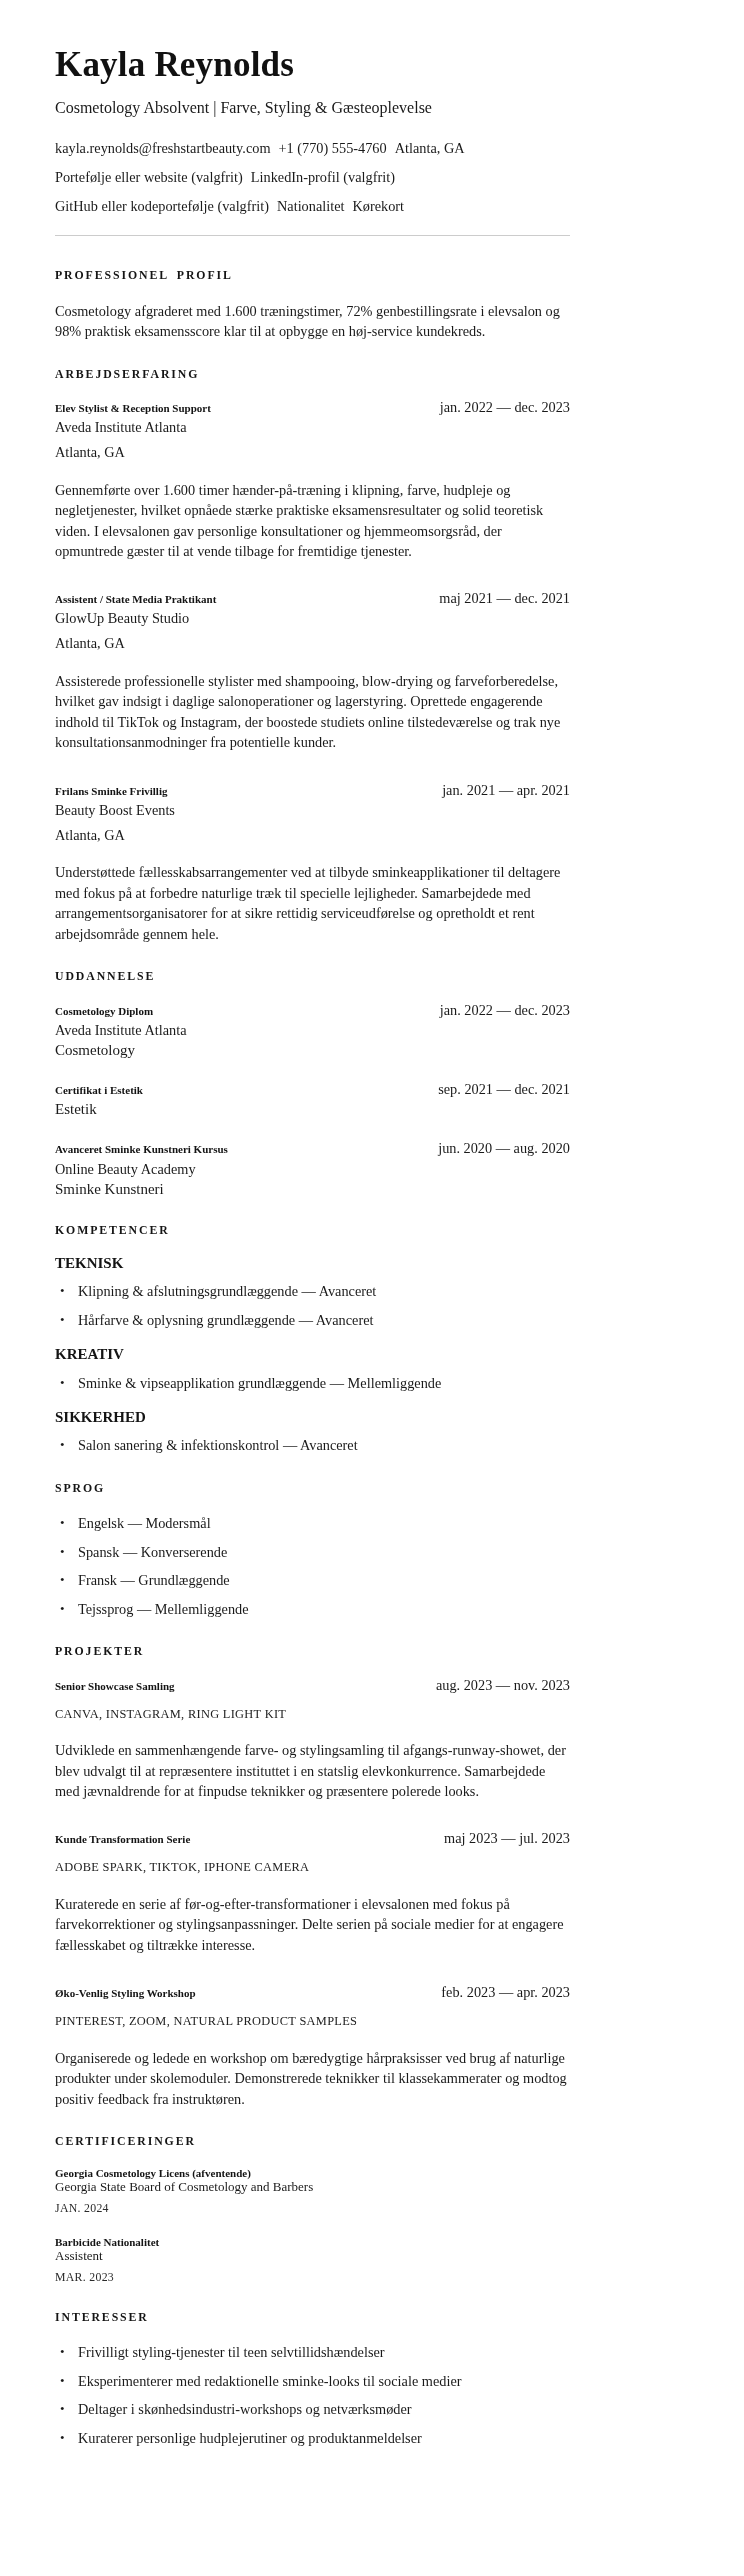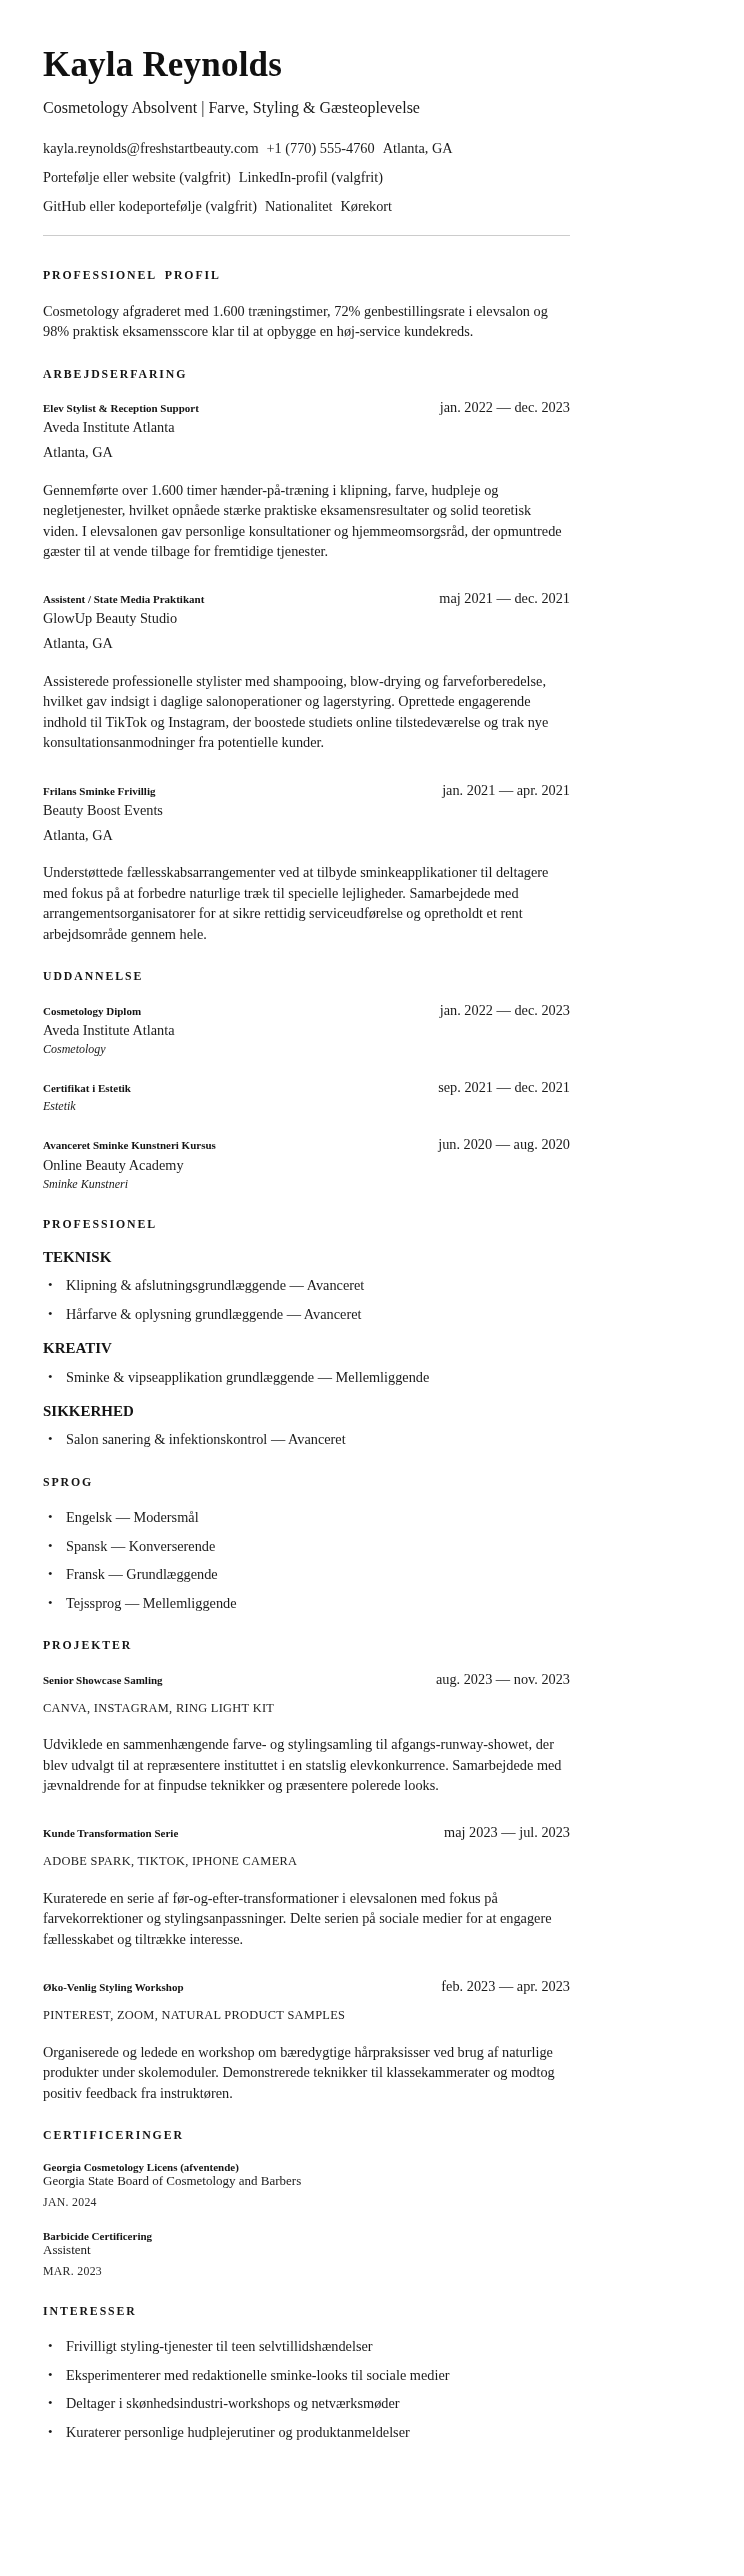--- a/index.html
+++ b/index.html
@@ -4,21 +4,21 @@
 <title>Kayla Reynolds — CV</title>
 <style>
   * { margin:0; padding:0; box-sizing:border-box; }
   html, body { background:#ffffff; }
   body {
     width:745px; min-height:2576px;
     font-family:"Liberation Serif","DejaVu Serif",serif;
     color:#1a1a1a;
     -webkit-font-smoothing:antialiased;
   }
-  .page { width:611px; min-height:2576px; padding:45px 41px 30px 43px; }
+  .page { width:611px; min-height:2576px; padding:45px 41px 30px 55px; }
 
   
   .name { font-size:35px; font-weight:700; line-height:1.12; color:#111; margin-bottom:13.7px; letter-spacing:0.2px; }
   .headline { font-size:16px; line-height:1.3; margin-bottom:20px; }
   .contact-row { display:flex; flex-wrap:wrap; column-gap:27px; row-gap:2.5px; font-size:14.3px; line-height:1.35; margin-bottom:10px;gap:8px; }
   .divider { border:none; border-top:1.2px solid #cccccc; margin:18.6px 0 32px 0; }
 
   
   section { margin-bottom:25px; }
   .sec-heading { font-size:11.8px; font-weight:700; letter-spacing:1.9px; word-spacing:3.7px; color:#151515; margin-bottom:17.4px; }
@@ -29,21 +29,21 @@
   .entry { margin-bottom:28.6px; }
   .entry:last-child { margin-bottom:6.2px; }
   .entry-head { display:flex; justify-content:space-between; align-items:baseline; gap:18.6px; }
   .entry-title { font-size:11px; font-weight:700; color:#141414; }
   .entry-dates { font-size:14.3px; white-space:nowrap; color:#1a1a1a; }
   .entry-org { font-size:14.3px; margin-top:3.1px; }
   .entry-loc { font-size:14.3px; margin-top:8px; }
   .entry-desc { font-size:14.3px; line-height:20.5px; margin-top:18.6px; }
 
   .edu-entry { margin-bottom:22.3px; }
-  .edu-field { font-size:12px; margin-top:3.1px;font-style:italic; }
+  .edu-field { font-size:15px; margin-top:3.1px; }
 
   
   .skill-group { margin-bottom:16px; }
   .group-name { font-size:15px; font-weight:700; color:#141414; margin-bottom:9.3px; }
 
   ul.blist { list-style:none; }
   ul.blist li { position:relative; padding-left:23px; font-size:14.3px; line-height:20.5px; margin-bottom:8px; }
   ul.blist li::before { content:"•"; position:absolute; left:5px; top:0; font-size:13px; color:#1a1a1a; }
 
   
@@ -145,21 +145,21 @@
       <div class="entry-head">
         <h3 class="entry-title">Avanceret Sminke Kunstneri Kursus</h3>
         <span class="entry-dates">jun. 2020 — aug. 2020</span>
       </div>
       <p class="entry-org">Online Beauty Academy</p>
       <p class="edu-field">Sminke Kunstneri</p>
     </article>
   </section>
 
   <section>
-    <h2 class="sec-heading">PROFESSIONEL</h2>
+    <h2 class="sec-heading">KOMPETENCER</h2>
 
     <div class="skill-group">
       <h3 class="group-name">TEKNISK</h3>
       <ul class="blist">
         <li>Klipning &amp; afslutningsgrundlæggende — Avanceret</li>
         <li>Hårfarve &amp; oplysning grundlæggende — Avanceret</li>
       </ul>
     </div>
 
     <div class="skill-group">
@@ -221,21 +221,21 @@
   <section>
     <h2 class="sec-heading">CERTIFICERINGER</h2>
 
     <article class="cert-entry">
       <h3 class="cert-title">Georgia Cosmetology Licens (afventende)</h3>
       <p class="cert-issuer">Georgia State Board of Cosmetology and Barbers</p>
       <p class="cert-date">JAN. 2024</p>
     </article>
 
     <article class="cert-entry">
-      <h3 class="cert-title">Barbicide Certificering</h3>
+      <h3 class="cert-title">Barbicide Nationalitet</h3>
       <p class="cert-issuer">Assistent</p>
       <p class="cert-date">MAR. 2023</p>
     </article>
   </section>
 
   <section>
     <h2 class="sec-heading">INTERESSER</h2>
     <ul class="blist">
       <li>Frivilligt styling-tjenester til teen selvtillidshændelser</li>
       <li>Eksperimenterer med redaktionelle sminke-looks til sociale medier</li>

